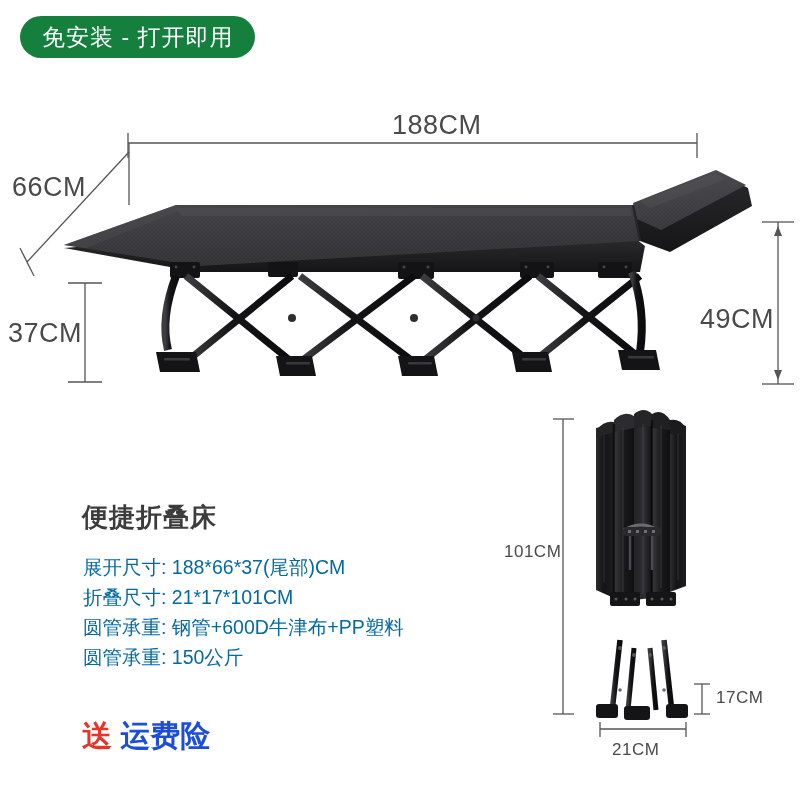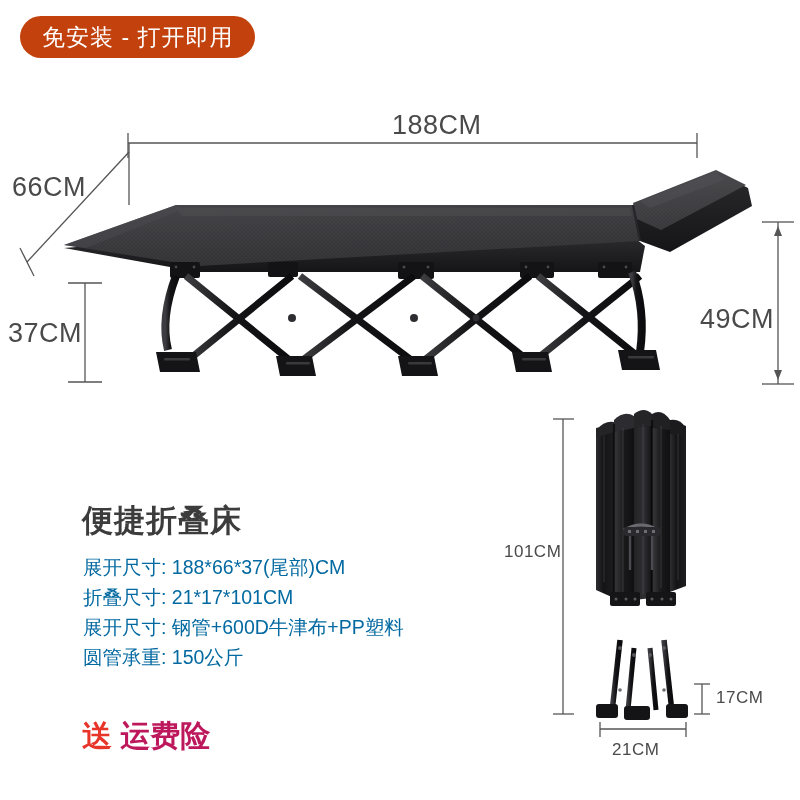--- a/index.html
+++ b/index.html
@@ -23,21 +23,21 @@
   }
 
   
   .badge {
     position: absolute;
     left: 20px;
     top: 16px;
     height: 42px;
     padding: 0 22px;
     border-radius: 21px;
-    background: #c2410c;
+    background: #15803d;
     color: #ffffff;
     font-size: 23px;
     letter-spacing: 1px;
     display: flex;
     align-items: center;
     justify-content: center;
     white-space: nowrap;
     font-weight: 400;
   }
 
@@ -66,21 +66,21 @@
     top: 468px;
     font-size: 26px;
     font-weight: bold;
     color: #3c3c3c;
     letter-spacing: 0.5px;
   }
   .prodname {
     position: absolute;
     left: 82px;
     top: 500px;
-    font-size: 31px;
+    font-size: 26px;
     font-weight: bold;
     color: #3c3c3c;
     letter-spacing: 1px;
   }
   .spec-list {
     position: absolute;
     left: 83px;
     top: 552px;
     width: 420px;
   }
@@ -92,21 +92,21 @@
   }
   .promo {
     position: absolute;
     left: 82px;
     top: 716px;
     font-size: 30px;
     font-weight: bold;
     white-space: nowrap;
   }
   .promo .gift { color: #e8352a; }
-  .promo .ins { color: #be185d; }
+  .promo .ins { color: #1d4ed8; }
 </style>
 </head>
 <body>
 
 <div class="stage">
 
   <div class="badge">免安装 - 打开即用</div>
 
   <svg class="svg-layer" viewBox="0 0 800 800">
     <defs>
@@ -375,21 +375,21 @@
 
   <div class="dim dim-sm" style="left:504px; top:542px;">101CM</div>
   <div class="dim dim-sm" style="left:716px; top:688px;">17CM</div>
   <div class="dim dim-sm" style="left:612px; top:740px;">21CM</div>
 
   <div class="prodname">便捷折叠床</div>
 
   <div class="spec-list">
     <div class="spec-row">展开尺寸: 188*66*37(尾部)CM</div>
     <div class="spec-row">折叠尺寸: 21*17*101CM</div>
-    <div class="spec-row">展开尺寸: 钢管+600D牛津布+PP塑料</div>
+    <div class="spec-row">圆管承重: 钢管+600D牛津布+PP塑料</div>
     <div class="spec-row">圆管承重: 150公斤</div>
   </div>
 
   <div class="promo">
     <span class="gift">送</span>
     <span class="ins">运费险</span>
   </div>
 
 </div>
 

